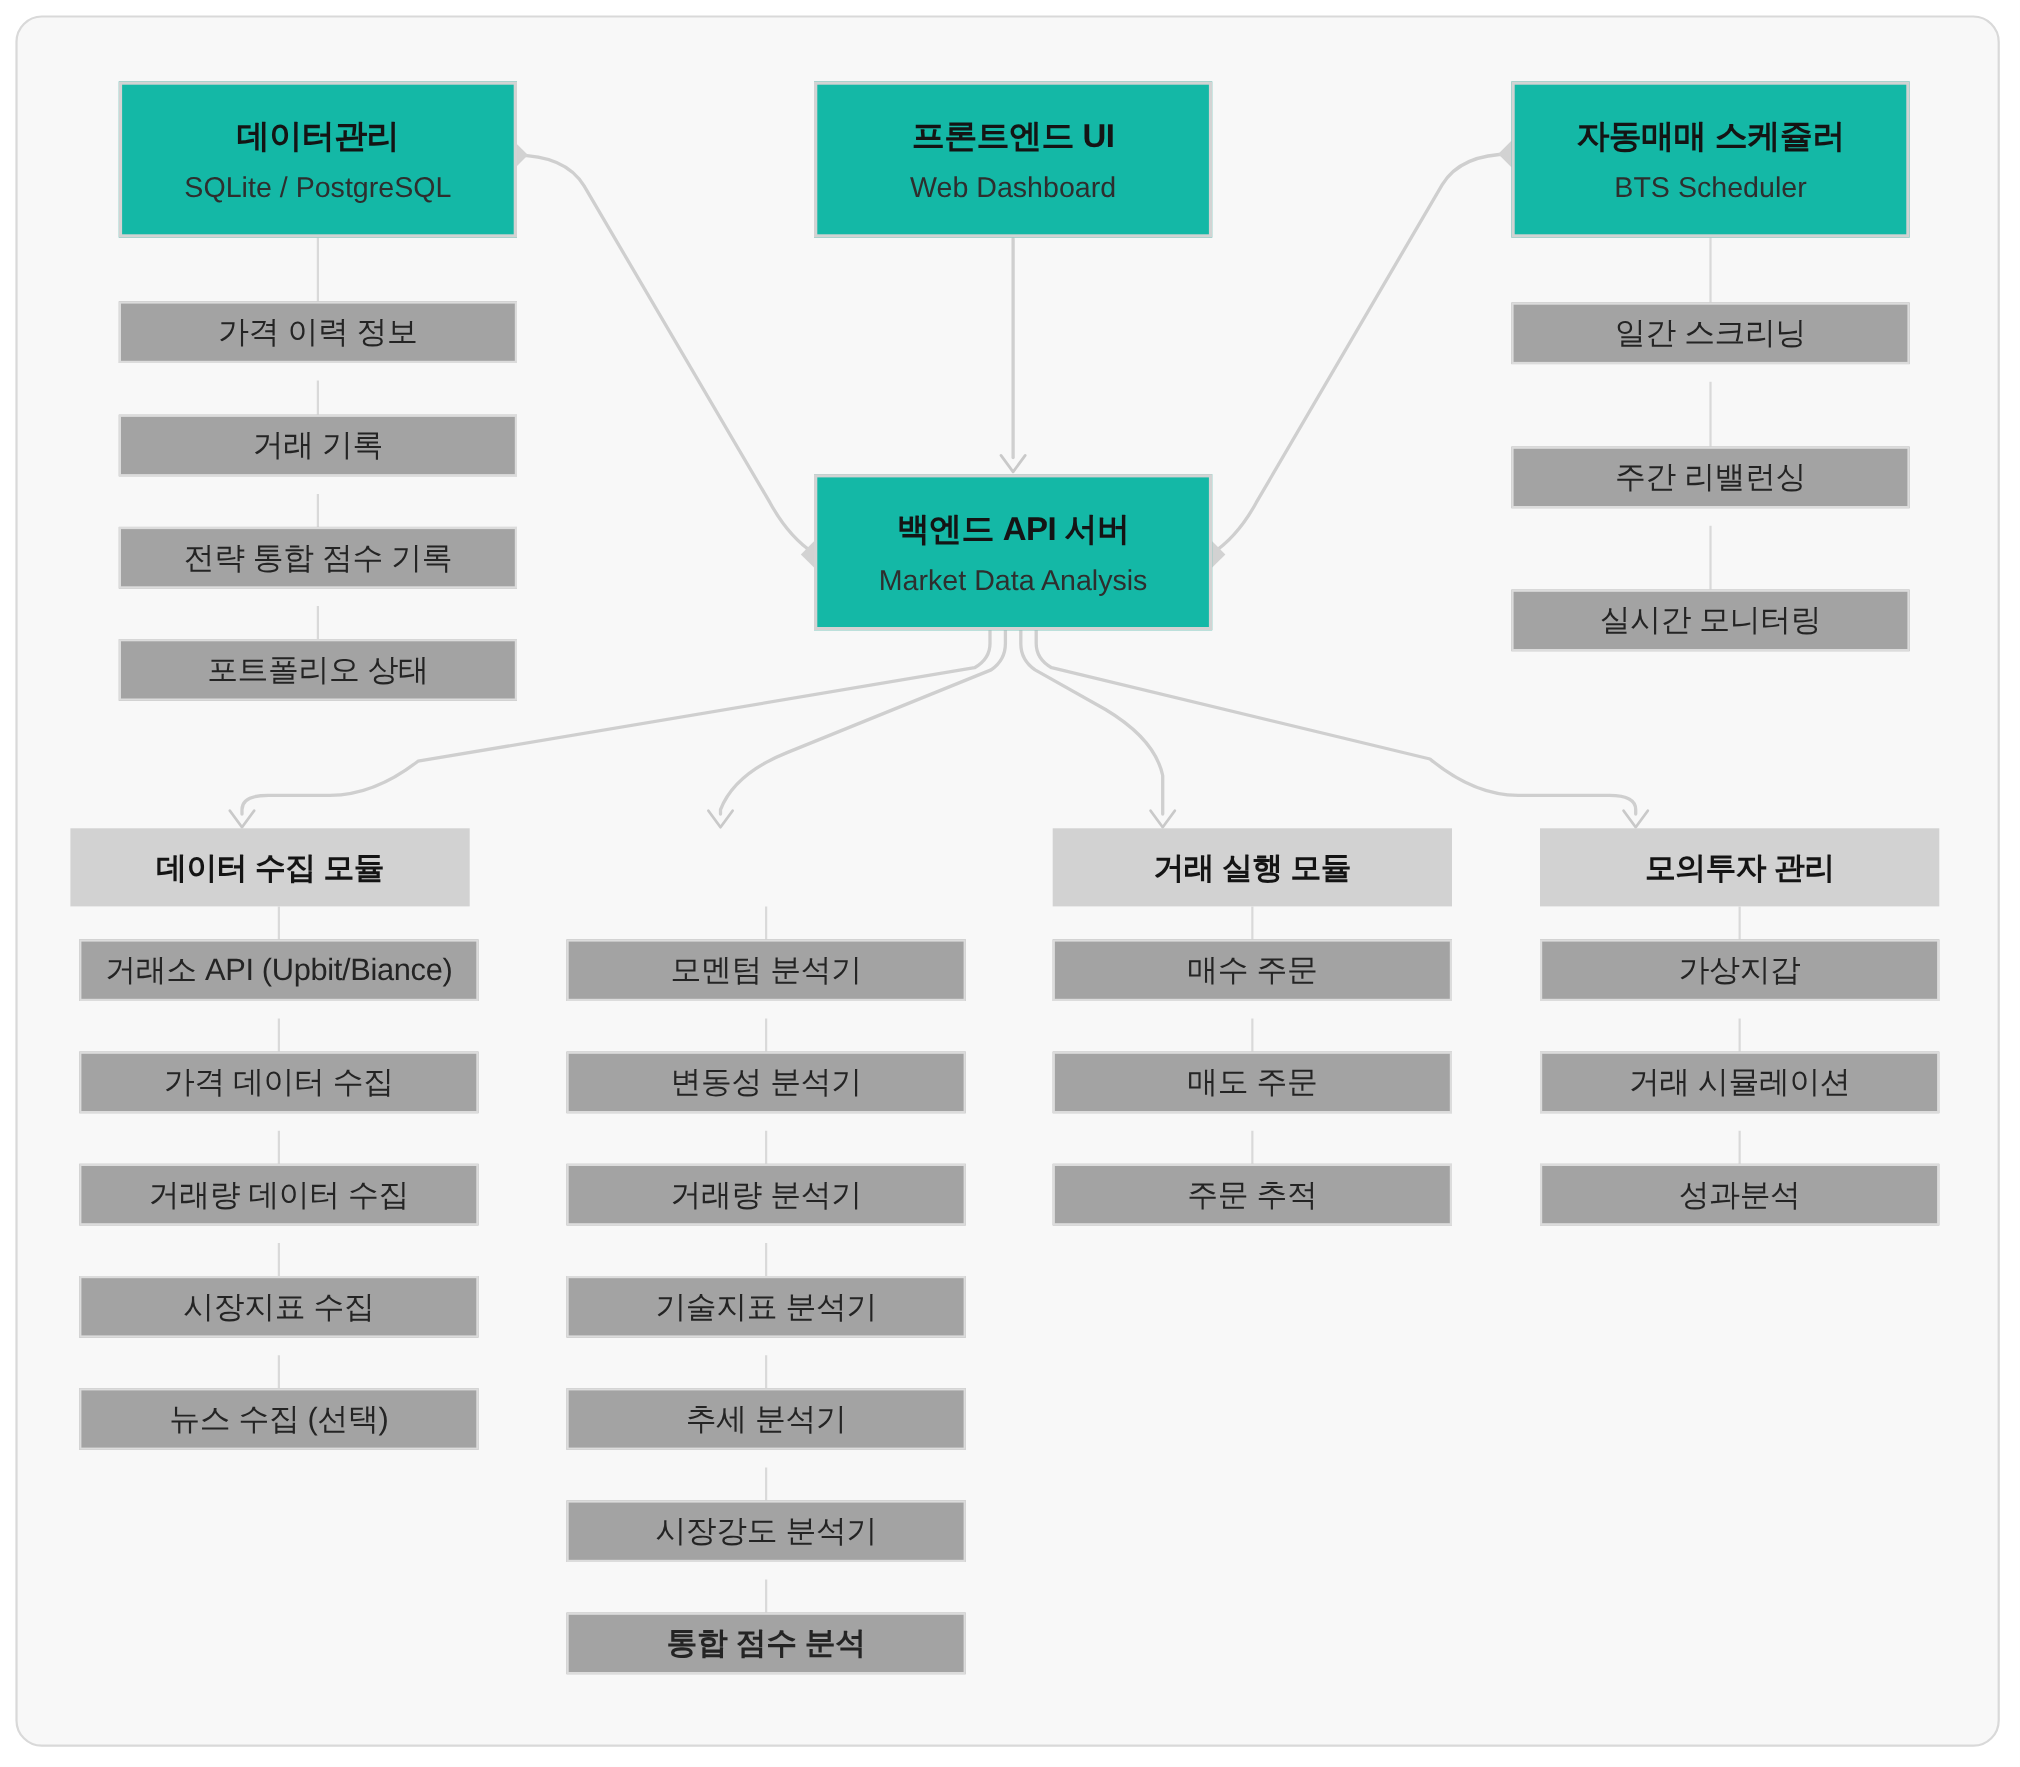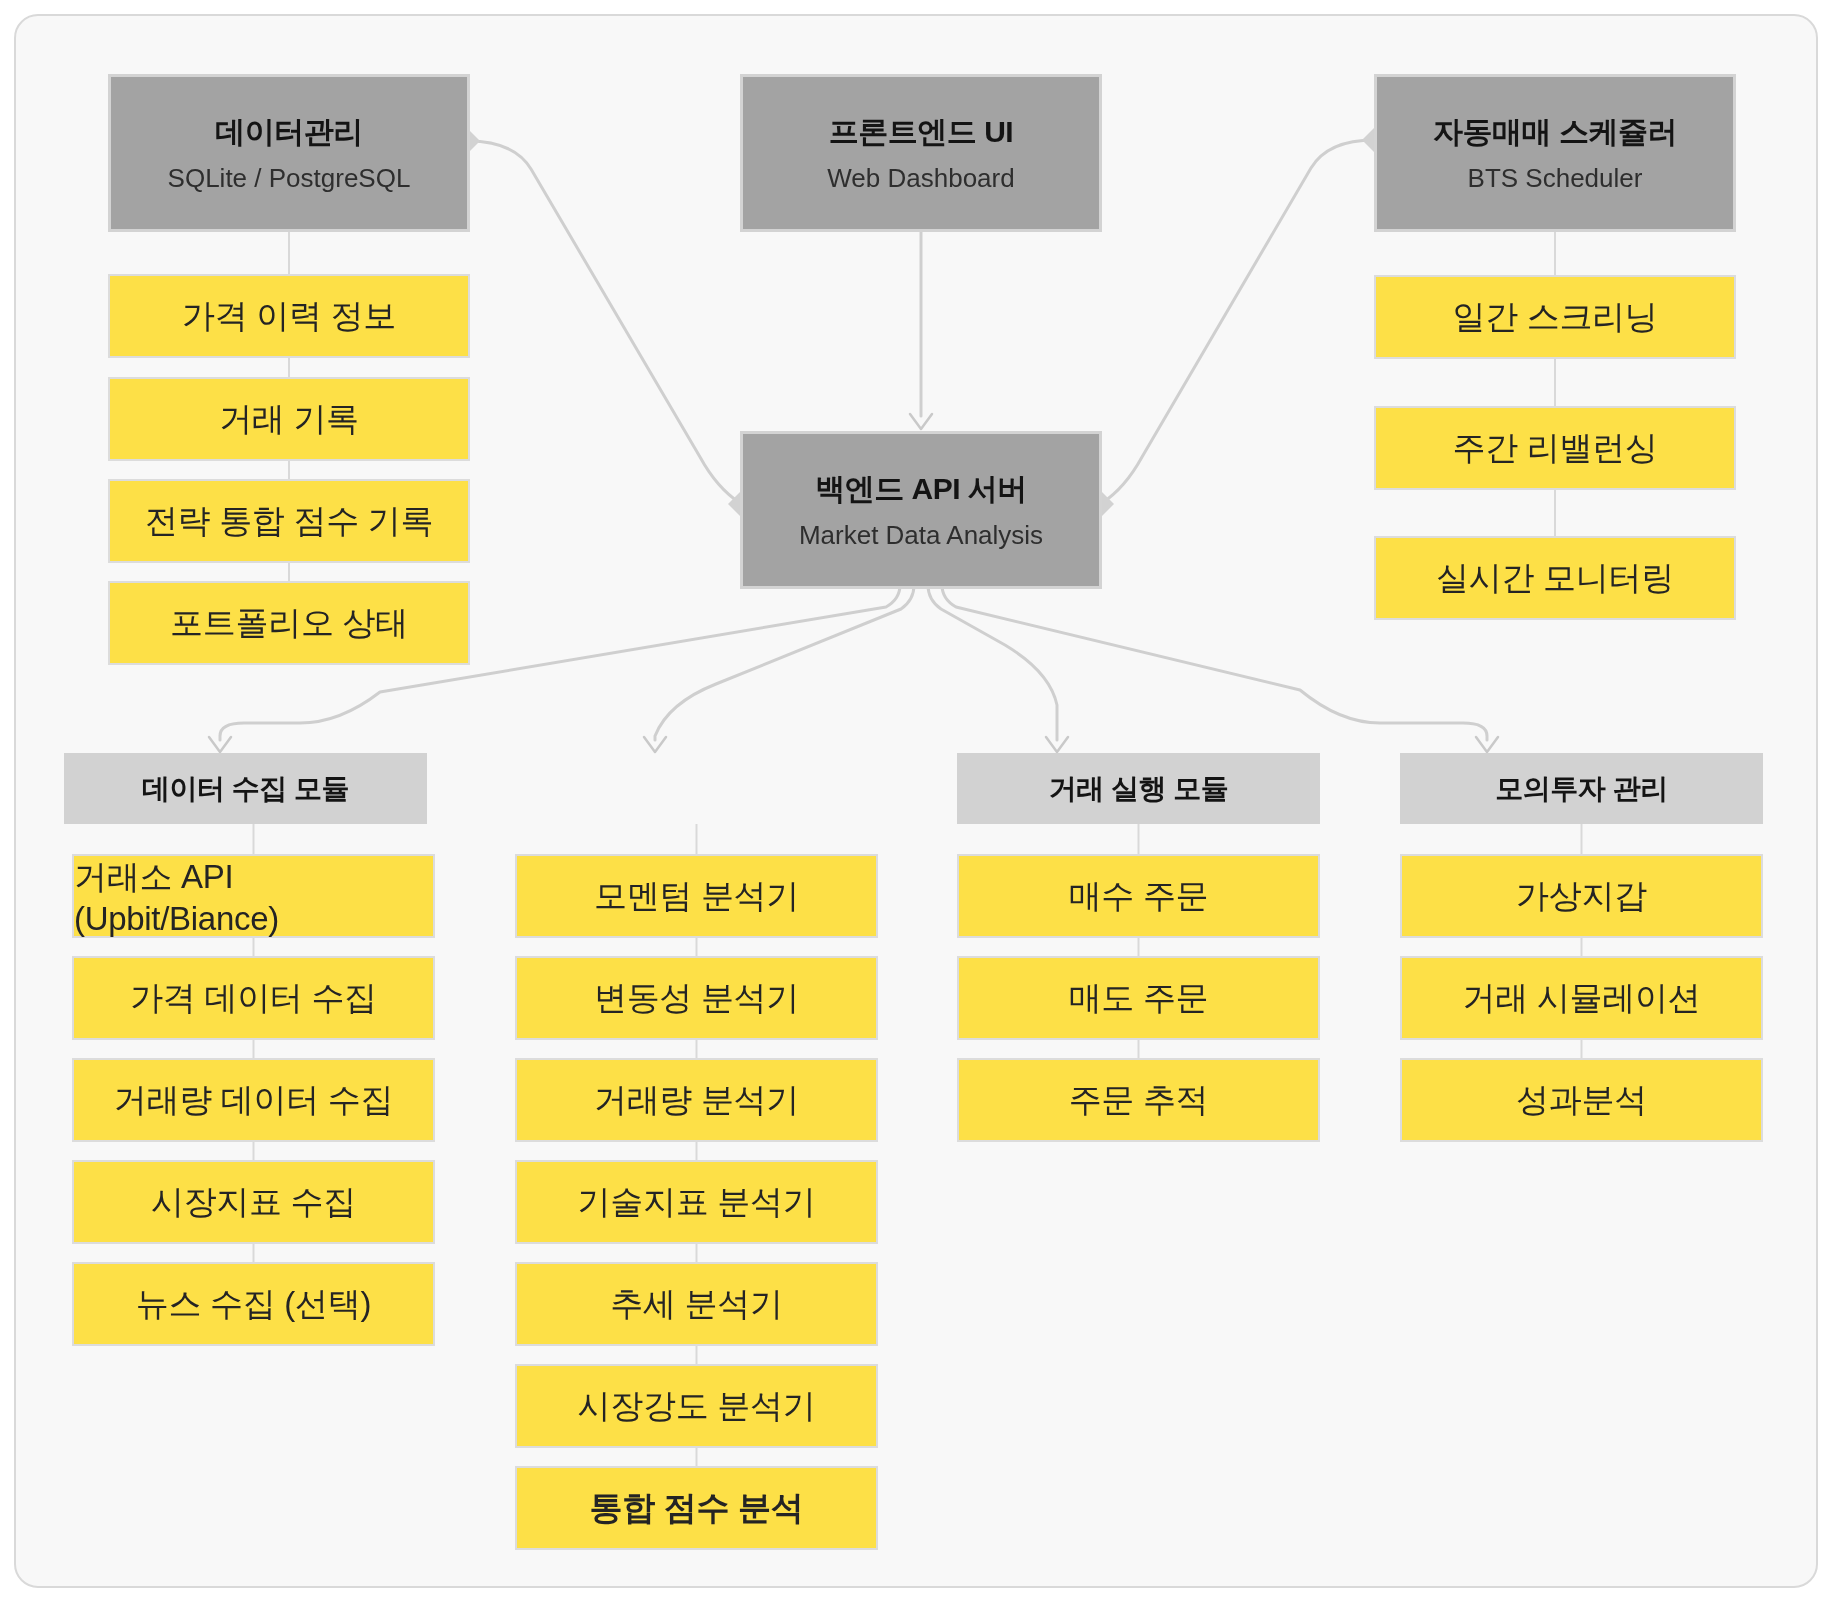--- a/index.html
+++ b/index.html
@@ -8,32 +8,32 @@
     font-family:"Liberation Sans","DejaVu Sans",sans-serif;
     -webkit-font-smoothing:antialiased;
   }
   .card{
     position:absolute;left:14px;top:14px;width:1804px;height:1574px;
     background:#f8f8f8;border:2px solid #d9d9d9;border-radius:24px;
     box-sizing:border-box;
   }
   svg.wires{position:absolute;left:0;top:0;width:1836px;height:1606px;}
   .node{
-    position:absolute;width:362px;height:158px;box-sizing:border-box;
-    background:#a3a3a3;border:3px solid #d3d3d3;
+    position:absolute;width:362px;height:142px;box-sizing:border-box;
+    background:#14b8a6;border:3px solid #d3d3d3;
     display:flex;flex-direction:column;align-items:center;justify-content:center;
     gap:10px;z-index:2;
   }
   .node .t{font-size:30px;font-weight:bold;color:#141414;letter-spacing:-0.5px;}
   .node .s{font-size:26px;color:#2e2e2e;}
   .item{
-    position:absolute;width:362px;height:84px;box-sizing:border-box;
-    background:#fde047;border:2px solid #dcdcdc;
+    position:absolute;width:362px;height:56px;box-sizing:border-box;
+    background:#a3a3a3;border:2px solid #dcdcdc;
     display:flex;align-items:center;justify-content:center;
-    font-size:33px;color:#242424;z-index:2;letter-spacing:-0.3px;
+    font-size:28px;color:#242424;z-index:2;letter-spacing:-0.3px;
   }
   .bitem{width:363px;}
   .colhead{
     position:absolute;width:363px;height:71px;box-sizing:border-box;
     background:#d2d2d2;border:none;
     display:flex;align-items:center;justify-content:center;
     font-size:28px;font-weight:bold;color:#141414;z-index:2;letter-spacing:-0.5px;
   }
   .strong{font-weight:bold;}
 </style>

